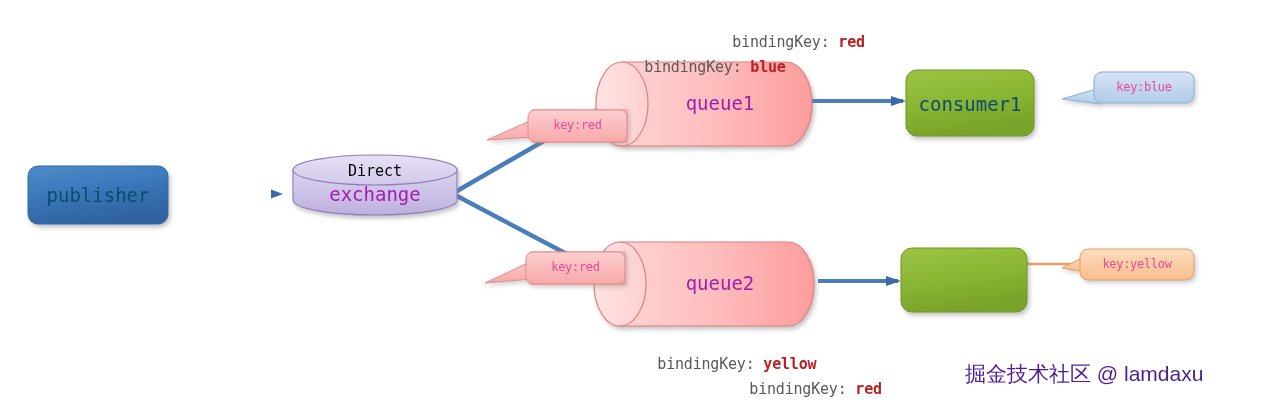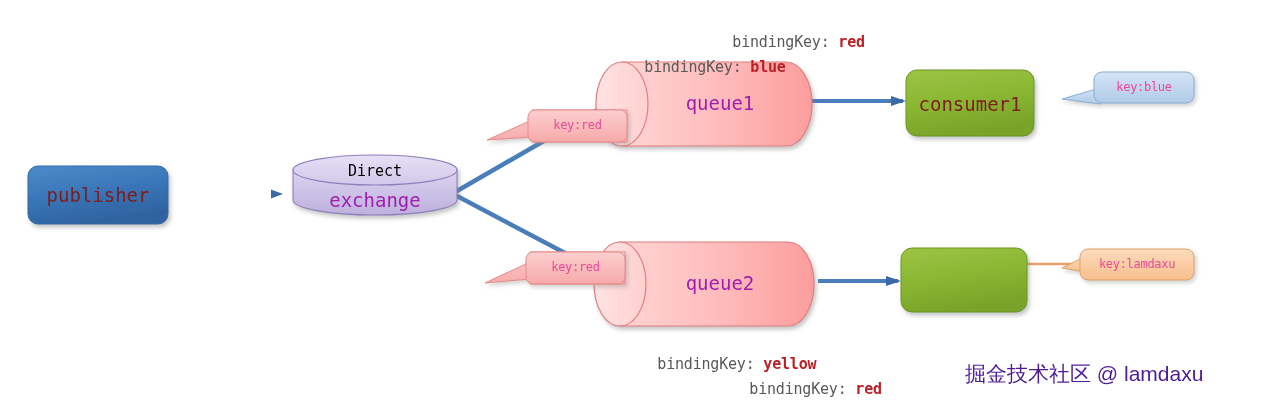--- a/index.html
+++ b/index.html
@@ -42,21 +42,21 @@
   .binding-label b {
     color: #bb2025;
     font-weight: bold;
   }
   .node-label-big {
     font-size: 19px;
     color: #a21caf;
   }
   .node-label-white {
     font-size: 19px;
-    color: #7f1d1d;
+    color: #0c4a6e;
   }
   .node-label-small {
     font-size: 15px;
     color: #000000;
   }
   .callout-label {
     font-size: 12px;
     color: #ec4899;
     letter-spacing: -0.3px;
   }
@@ -207,36 +207,36 @@
 
     <g filter="url(#softShadow2)">
       <path d="M 1086 256 L 1086 272 L 1062 268 Z" fill="url(#gCalloutOrange)" stroke="#e0a169" stroke-width="1"></path>
       <rect x="1080" y="249" width="114" height="31" rx="8" ry="8" fill="url(#gCalloutOrange)" stroke="#e0a169" stroke-width="1"></rect>
     </g>
   </svg>
 
   <div class="txt node-label-white" style="left:45px; top:184px; width:106px; text-align:center;">publisher</div>
 
   <div class="txt node-label-small" style="left:300px; top:162px; width:150px; text-align:center;">Direct</div>
-  <div class="txt node-label-big" style="left:300px; top:189px; width:150px; text-align:center;">exchange</div>
+  <div class="txt node-label-big" style="left:300px; top:183px; width:150px; text-align:center;">exchange</div>
 
   <div class="txt node-label-big" style="left:645px; top:92px; width:150px; text-align:center;">queue1</div>
 
   <div class="txt node-label-big" style="left:645px; top:272px; width:150px; text-align:center;">queue2</div>
 
   <div class="txt node-label-white" style="left:906px; top:93px; width:128px; text-align:center;">consumer1</div>
 
 
   <div class="txt callout-label" style="left:528px; top:118px; width:99px; text-align:center;">key:red</div>
 
   <div class="txt callout-label" style="left:526px; top:260px; width:99px; text-align:center;">key:red</div>
 
   <div class="txt callout-label" style="left:1094px; top:80px; width:100px; text-align:center;">key:blue</div>
 
-  <div class="txt callout-label" style="left:1080px; top:257px; width:114px; text-align:center;">key:lamdaxu</div>
+  <div class="txt callout-label" style="left:1080px; top:257px; width:114px; text-align:center;">key:yellow</div>
 
   <div class="txt binding-label" style="left:697px; top:15px;">
     <span>bindingKey: </span><b>red</b>
   </div>
 
   <div class="txt binding-label" style="left:609px; top:40px;">
     <span>bindingKey: </span><b>blue</b>
   </div>
 
   <div class="txt binding-label" style="left:622px; top:337px;">

